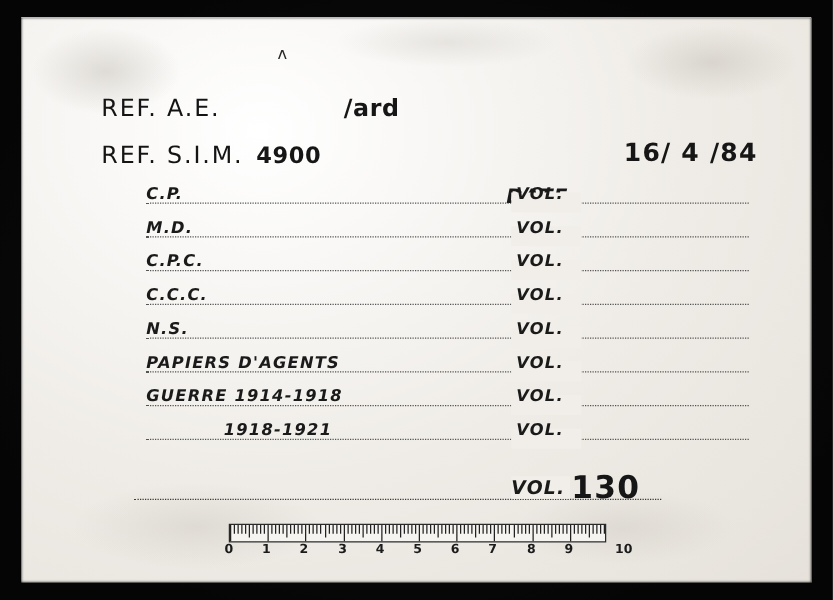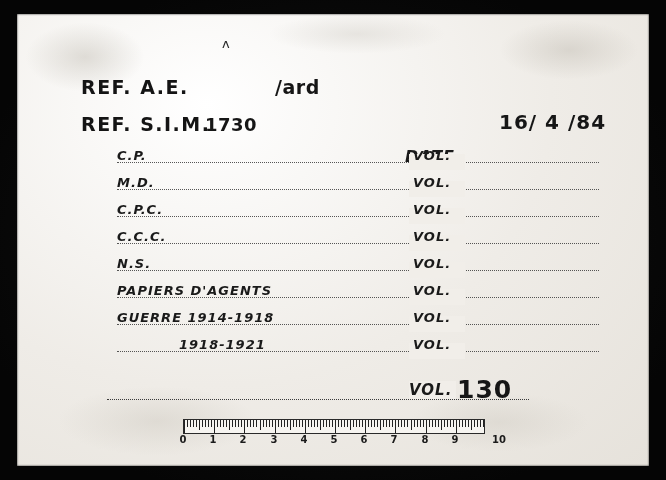--- a/index.html
+++ b/index.html
@@ -44,21 +44,21 @@
     border-radius: 50%;
     pointer-events: none;
   }
   .b1 { left: 8px; top: 8px; width: 120px; height: 70px; background: radial-gradient(ellipse, rgba(190,185,175,0.45), rgba(190,185,175,0) 70%); }
   .b2 { right: 10px; top: 6px; width: 140px; height: 60px; background: radial-gradient(ellipse, rgba(185,180,170,0.40), rgba(185,180,170,0) 70%); }
   .b3 { left: 40px; bottom: 10px; width: 200px; height: 70px; background: radial-gradient(ellipse, rgba(195,190,180,0.35), rgba(195,190,180,0) 70%); }
   .b4 { right: 60px; bottom: 14px; width: 180px; height: 60px; background: radial-gradient(ellipse, rgba(195,190,180,0.30), rgba(195,190,180,0) 70%); }
   .b5 { left: 250px; top: 0px; width: 180px; height: 40px; background: radial-gradient(ellipse, rgba(200,196,188,0.35), rgba(200,196,188,0) 70%); }
   .typed-bold {
     font-family: "DejaVu Sans", sans-serif;
-    font-weight: bold;
+    font-weight: normal;
     letter-spacing: 1.5px;
     color: #141414;
   }
   .typed-ital {
     font-family: "DejaVu Sans", sans-serif;
     font-style: italic;
     font-weight: bold;
     letter-spacing: 1px;
     color: #1a1a1a;
   }
@@ -259,21 +259,21 @@
     <div class="blotch b3"></div>
     <div class="blotch b4"></div>
     <div class="blotch b5"></div>
 
     <div id="caret">ʌ</div>
 
     <div id="hdr-refae" class="typed-bold">REF. A.E.</div>
     <div id="hdr-ard" class="hand">/ard</div>
 
     <div id="hdr-refsim" class="typed-bold">REF. S.I.M.</div>
-    <div id="hdr-simnum" class="hand">1730</div>
+    <div id="hdr-simnum" class="hand">4900</div>
 
     <div id="hdr-date-label" class="typed-ital">DATE</div>
     <div id="hdr-date-value" class="hand">16/ 4 /84</div>
 
     <div id="rows">
       <div class="row">
         <div class="dots"></div>
         <div class="label typed-ital">C.P.</div>
         <div class="vol-mask"></div>
         <div class="vol typed-ital">VOL.</div>

